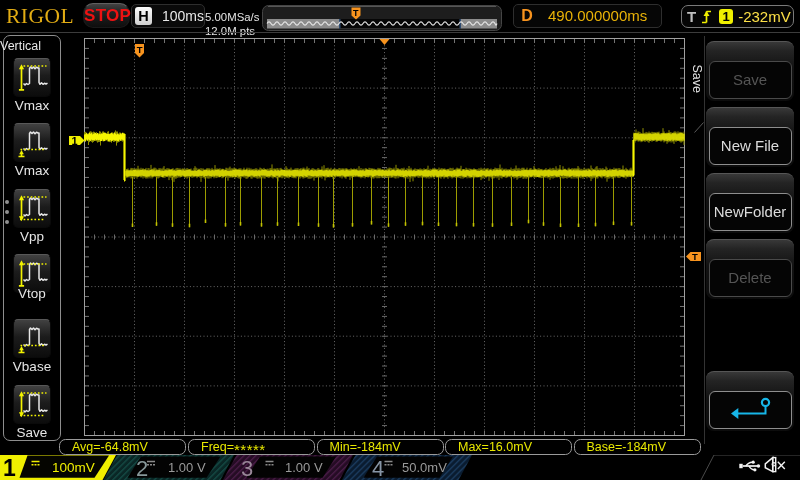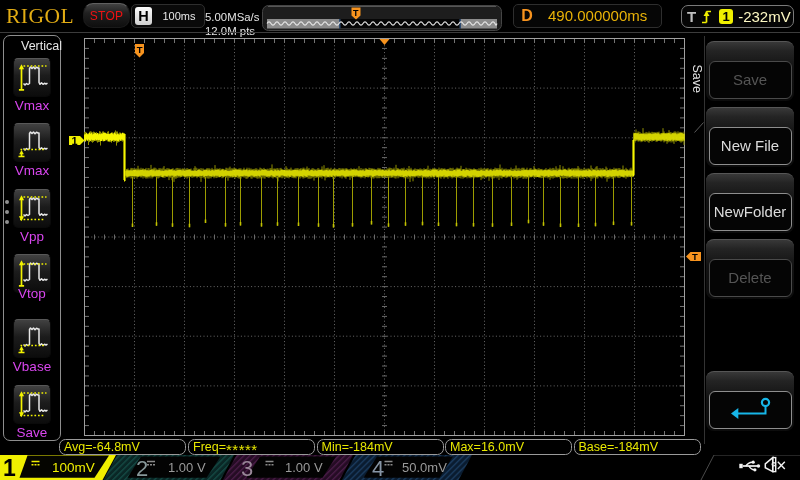--- a/index.html
+++ b/index.html
@@ -1,33 +1,33 @@
 <!DOCTYPE html>
 <html><head><meta charset="utf-8"><style>
 * {margin:0;padding:0;box-sizing:border-box}
 html,body {width:800px;height:480px;background:#000;overflow:hidden;font-family:"Liberation Sans",sans-serif;-webkit-font-smoothing:antialiased}
 .abs {position:absolute}
-.stopbtn {left:83px;top:3px;width:47px;height:25px;border-radius:10px;background:linear-gradient(180deg,#424242,#202020 40%,#0e0e0e);border:1px solid #1a1a1a;border-top-color:#606060;color:#ee1212;font-weight:normal;font-size:12px;text-align:center;line-height:24px;letter-spacing:0.3px}
+.stopbtn {left:83px;top:3px;width:47px;height:25px;border-radius:10px;background:linear-gradient(180deg,#424242,#202020 40%,#0e0e0e);border:1px solid #1a1a1a;border-top-color:#606060;color:#ee1212;font-weight:bold;font-size:17px;text-align:center;line-height:24px;letter-spacing:0.3px}
 .hgroup {left:131px;top:4px;width:74px;height:24px;border-radius:5px;background:#0a0a0a;border:1px solid #2e2e2e}
 .hbox {position:absolute;left:3px;top:2px;width:17px;height:18px;border-radius:3px;background:linear-gradient(180deg,#fdfdfd,#cfcfcf);color:#000;font-weight:bold;font-size:14.5px;text-align:center;line-height:18px}
-.hms {position:absolute;left:22px;top:0;width:50px;height:22px;color:#e8e8e8;font-size:11px;text-align:center;line-height:22px}
+.hms {position:absolute;left:22px;top:0;width:50px;height:22px;color:#e8e8e8;font-size:14px;text-align:right;line-height:22px}
 .dbox {left:513px;top:4px;width:149px;height:24px;border-radius:5px;background:#060606;border:1px solid #2e2e2e;font-size:15px;line-height:22px;padding-left:5px}
 .dletter {display:inline-block;width:16px;color:#f7931e;font-weight:bold;font-size:16px;text-align:center;margin-right:13px}
 .tbox {left:681px;top:5px;width:113px;height:23px;border-radius:7px;background:#050505;border:1.5px solid #7a7a7a;font-size:15px;line-height:20px;padding-left:5px;display:flex;align-items:center}
 .onebadge {display:inline-block;width:14px;height:15px;background:#f0f000;border-radius:3px;color:#000;font-weight:bold;font-size:13px;text-align:center;line-height:15px;margin-right:5px}
 .sidebar {left:3px;top:35px;width:58px;height:406px;border:1px solid #8e8e8e;border-radius:7px;background:#000}
-.sbtitle {left:0;top:39px;width:62px;text-align:right;color:#e8e8e8;font-size:12.5px}
+.sbtitle {left:0;top:39px;width:62px;text-align:left;color:#e8e8e8;font-size:12.5px}
 .sbtn {position:absolute;left:13px;width:38px;height:39px;border-radius:5px;background:linear-gradient(180deg,#414141,#1c1c1c 45%,#0c0c0c);border:1px solid #0a0a0a;border-top-color:#585858}
 .sbtn svg {position:absolute;left:-1px;top:-1px}
-.slab {position:absolute;left:0px;width:64px;text-align:center;color:#d946ef;font-size:13.5px}
+.slab {position:absolute;left:0px;width:64px;text-align:center;color:#e5e5e5;font-size:13.5px}
 .mshell {position:absolute;left:706px;width:88px;height:60px;border-radius:8px;background:linear-gradient(180deg,#383838,#242424 15%,#121212 45%,#0c0c0c);border-top:1px solid #565656}
 .minner {position:absolute;left:708.5px;width:83px;height:38px;border-radius:6px;background:#050505;text-align:center;font-size:15px;line-height:36px}
 .men {border:1px solid #8e8e8e;color:#dcdcdc}
 .mdis {border:1px solid #4a4a4a;color:#555}
-.meas {position:absolute;top:438.5px;width:127px;height:16.5px;border:1px solid #9a9a9a;border-radius:6.5px;background:#000;color:#e8e800;font-size:12.5px;line-height:14.5px;padding-left:4px}
+.meas {position:absolute;top:438.5px;width:127px;height:16.5px;border:1px solid #9a9a9a;border-radius:6.5px;background:#000;color:#e8e800;font-size:12.5px;line-height:14.5px;padding-left:12px}
 .savetab {position:absolute;left:682px;top:72px;width:29px;height:14px;color:#e0e0e0;font-size:12.5px;line-height:14px;white-space:nowrap;transform:rotate(90deg);transform-origin:center}
 </style></head><body>
 <div class="abs" style="left:6px;top:4px;font-family:'Liberation Serif',serif;font-weight:normal;font-size:21.5px;color:#e2ac14;letter-spacing:0.5px">RIGOL</div>
 <div class="abs stopbtn">STOP</div>
 <div class="abs hgroup">
     <div class="hbox">H</div>
     <div class="hms">100ms</div>
   </div>
 <div class="abs" style="left:205px;top:11px;font-size:11.4px;color:#e4e4e4;line-height:13.5px">5.00MSa/s<br>12.0M pts</div>
 <svg class="abs" style="left:262px;top:5px" width="240" height="26" viewBox="0 0 240 26">
@@ -42,21 +42,21 @@
 <text x="91.1" y="10.7" fill="#000" font-size="9" font-weight="bold">T</text>
 </svg>
 <div class="abs dbox"><span class="dletter">D</span><span style="color:#eab308">490.000000ms</span></div>
 <div class="abs tbox">
     <span style="color:#c0c0c0;font-weight:bold;font-size:15px;margin-right:5px">T</span>
 <svg width="14" height="17" viewBox="0 0 14 17" style="margin-right:4px">
       <path d="M1 14.5h4.5M5.5 14.5V3.5M5.5 3.5H10" stroke="#f0f000" stroke-width="1.7" fill="none"></path>
       <path d="M5.5 3l-3 5h6z" fill="#f0f000"></path>
     </svg>
 <span class="onebadge">1</span>
-    <span style="color:#fef9c3">-232mV</span>
+    <span style="color:#fde047">-232mV</span>
   </div>
 <div class="abs" style="left:0;top:32px;width:800px;height:1px;background:#3c3c3c"></div>
 <div class="abs sidebar"></div>
 <div class="abs sbtitle">Vertical</div>
 <div class="abs" style="left:0;top:0;width:64px;height:480px">
     <div class="sbtn" style="top:58px">
       <svg width="38" height="39" viewBox="0 0 38 39">
         <polyline points="10.5 25.5 12 27 13.5 25.5 15 26.5 16.5 25.5 16.5 10.5 17.5 9 19 10.5 20.5 9 22 10.8 23.5 9.3 25 10 26 10 26 24.5 27 26.3 28.5 24.8 30 26.3 31.5 25.3 33 26 34.5 25.2" fill="none" stroke="#e8e8e8" stroke-width="1.5" stroke-linejoin="round"></polyline>
         <path d="M10.5 8H33.5" stroke="#f2f200" stroke-width="1.7" stroke-dasharray="1.7 1.9" fill="none"></path>
         <path d="M8.5 10.5V31.5M5.9 31.8h5.2" stroke="#f2f200" stroke-width="1.7" fill="none"></path>

